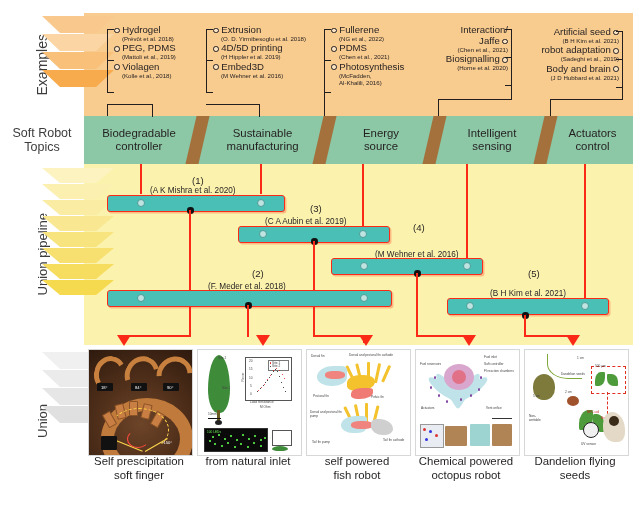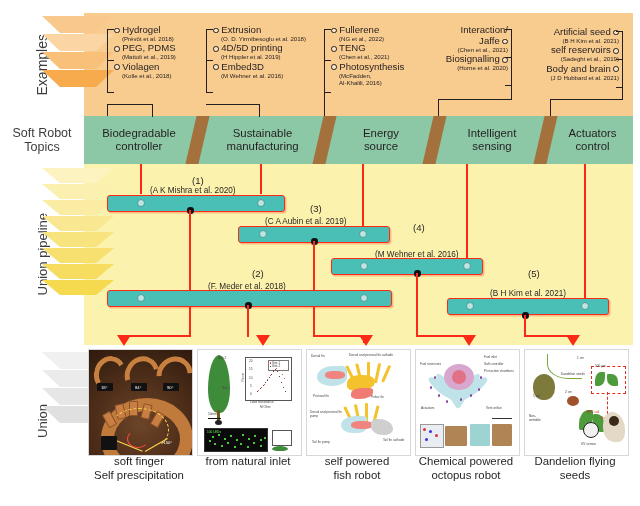--- a/index.html
+++ b/index.html
@@ -208,21 +208,21 @@
   <div class="brk" style="left:259px;top:104px;width:0;height:13px;border-left-width:1px;"></div>
 
   <div class="exgroup" id="ex3" style="left:331px;top:24px;">
     <div class="item">
       <span class="nodedot"></span>
       <span class="title">Fullerene</span>
       <div class="cite" style="padding-left:8px">(NG et al., 2022)</div>
     </div>
     <div class="item">
       <span class="nodedot"></span>
-      <span class="title">TENG</span>
+      <span class="title">PDMS</span>
       <div class="cite" style="padding-left:8px">(Chen et al., 2021)</div>
     </div>
     <div class="item">
       <span class="nodedot"></span>
       <span class="title">Photosynthesis</span>
       <div class="cite" style="padding-left:8px;white-space:pre-line">(McFadden,
 Al-Khalili, 2016)</div>
     </div>
   </div>
   <div class="brk" style="left:324px;top:29px;width:0;height:78px;border-left-width:1px;"></div>
@@ -253,21 +253,21 @@
   <div class="brk" style="left:438px;top:99px;width:74px;height:0;border-top-width:1px;"></div>
   <div class="brk" style="left:438px;top:99px;width:0;height:18px;border-left-width:1px;"></div>
 
   <div class="exgroup" id="ex5" style="left:514px;top:26px;width:105px;text-align:right;">
     <div class="item">
       <span class="title">Artificial seed</span>
       <span class="nodedot"></span>
       <div class="cite">(B H Kim et al. 2021)</div>
     </div>
     <div class="item">
-      <span class="title">self reservoirs</span>
+      <span class="title">robot adaptation</span>
       <span class="nodedot"></span>
       <div class="cite">(Sadeghi et al., 2019)</div>
     </div>
     <div class="item">
       <span class="title">Body and brain</span>
       <span class="nodedot"></span>
       <div class="cite">(J D Hubbard et al. 2021)</div>
     </div>
   </div>
   <div class="brk" style="left:622px;top:31px;width:0;height:69px;border-left-width:1px;"></div>
@@ -391,22 +391,22 @@
       <div class="seg" style="left:64px;top:62px;width:7px;height:13px;transform:rotate(30deg)"></div>
       <div class="dashcurve" style="left:20px;top:58px;width:58px;height:42px;"></div>
       <div class="yline" style="left:22px;top:88px;width:34px;transform:rotate(22deg)"></div>
       <div class="yline" style="left:56px;top:101px;width:26px;transform:rotate(-30deg)"></div>
       <div class="redarc" style="left:38px;top:80px;width:20px;height:16px;"></div>
       <div class="motor" style="left:12px;top:86px;width:16px;height:14px;"></div>
       <div class="degtxt" style="left:72px;top:90px;">~150°</div>
     </div>
   </div>
   <div class="pcap" style="left:83px;">
+    <div>Self prescipitation</div>
     <div>soft finger</div>
-    <div>Self prescipitation</div>
   </div>
 
   <div class="panel" style="left:197px;">
     <div class="pinner">
       <div class="leaf" style="left:10px;top:5px;width:22px;height:58px;"></div>
       <div class="leaf" style="left:19px;top:60px;width:3px;height:12px;border-radius:0;background:#6b5a22;"></div>
       <div class="leaf" style="left:17px;top:70px;width:7px;height:5px;border-radius:50%;background:#222;"></div>
       <div class="tiny" style="left:20px;top:6px;">Site 2</div>
       <div class="tiny" style="left:24px;top:36px;">Site 1</div>
       <div class="tiny" style="left:10px;top:62px;">10mm</div>

